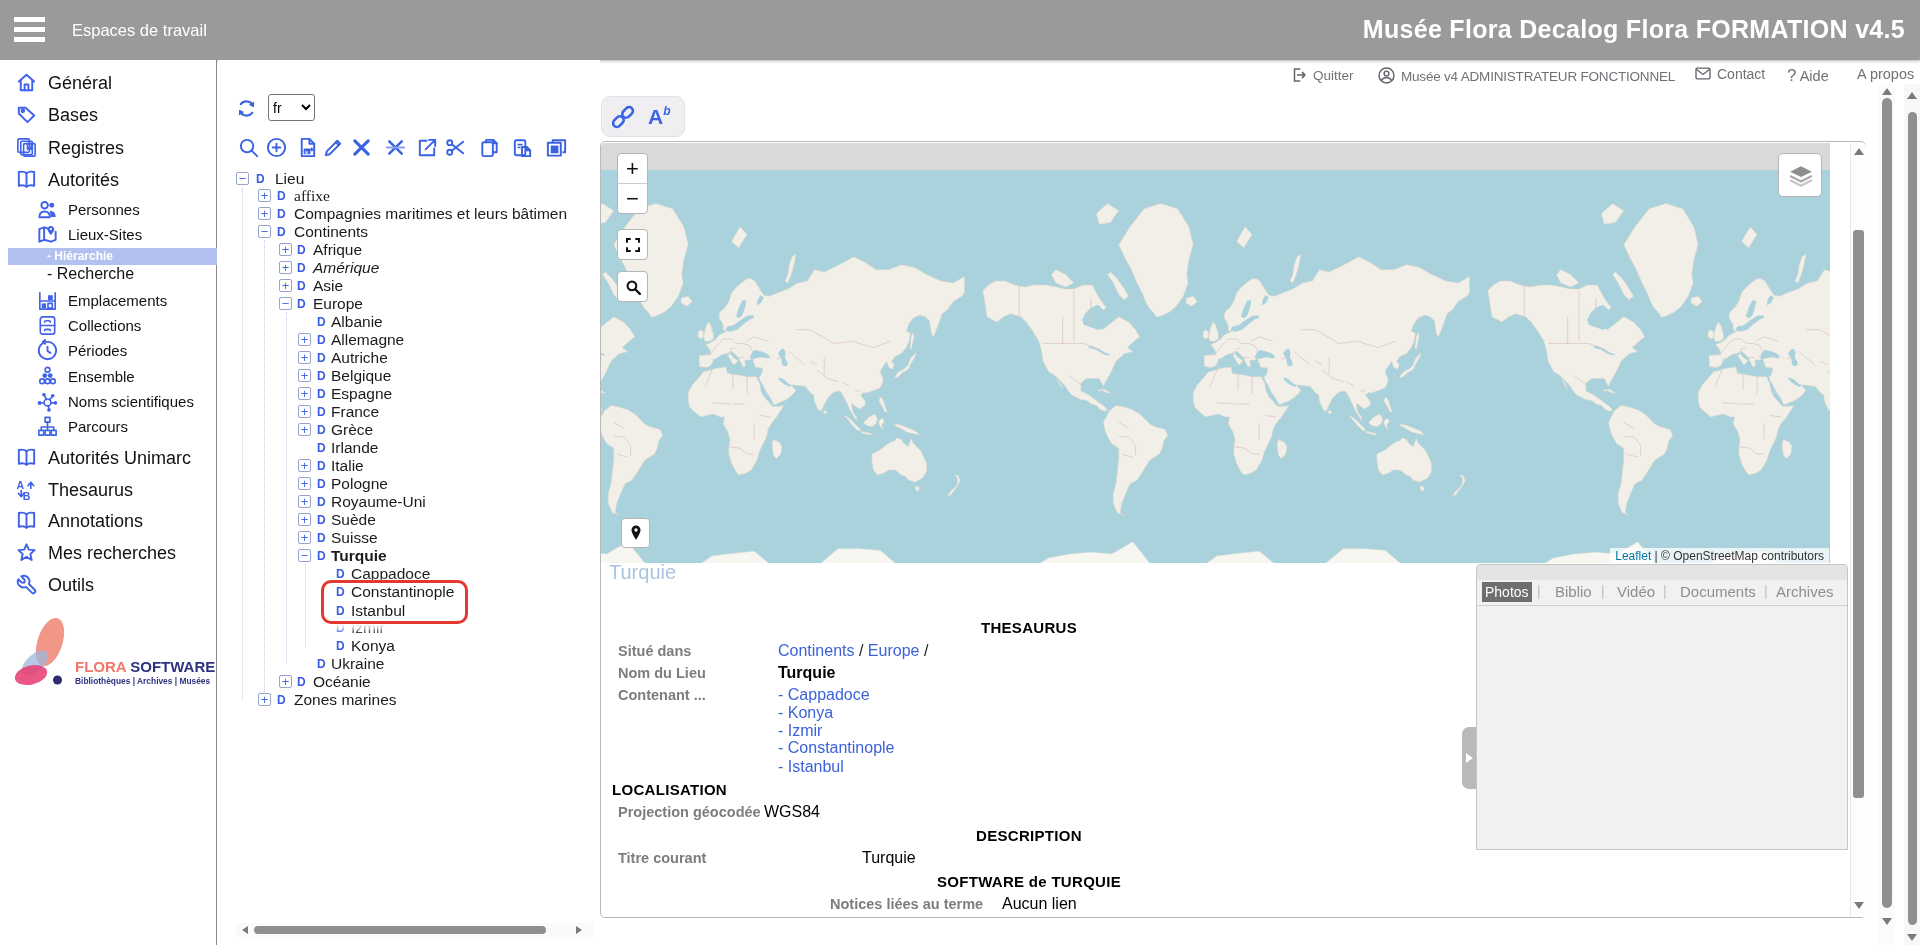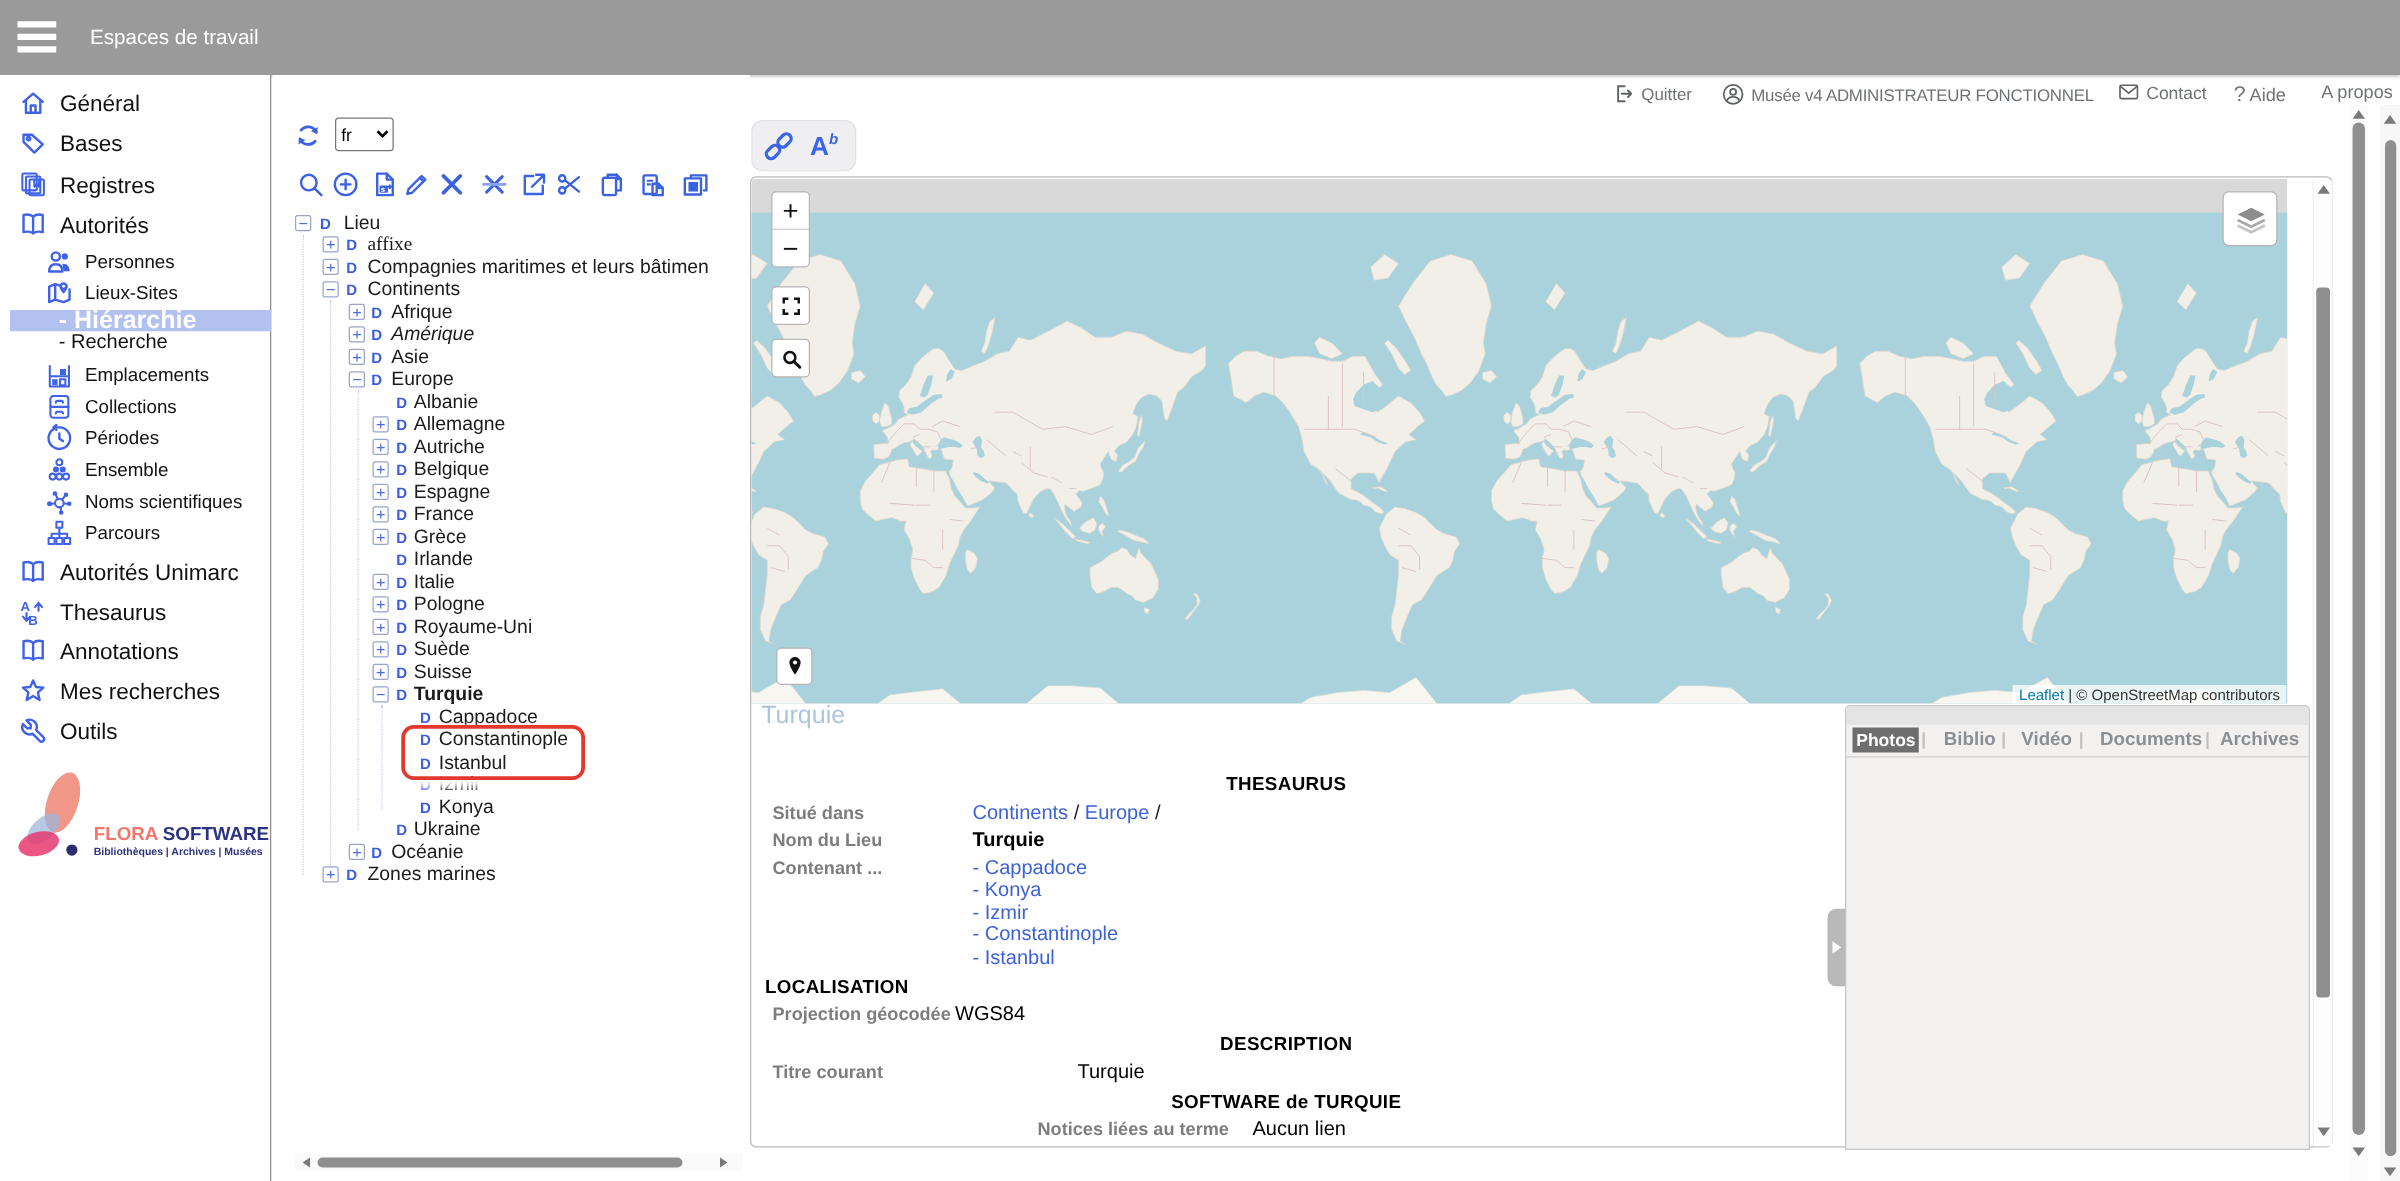--- a/index.html
+++ b/index.html
@@ -8,21 +8,21 @@
 #header { position:absolute; left:0; top:0; width:1920px; height:60px; background:#9a9a9a; box-shadow:0 1px 3px rgba(0,0,0,0.3); }
 #header .bar { position:absolute; left:14px; width:31px; height:5px; background:#fff; }
 #htitle { position:absolute; left:72px; top:21px; color:#fff; font-size:16.5px; }
 #apptitle { position:absolute; right:15px; top:15px; color:#fff; font-size:25px; font-weight:bold; letter-spacing:0.3px; }
 #sidebar { position:absolute; left:0; top:60px; width:217px; height:885px; background:#fff; border-right:1px solid #8a8a8a; }
 .navmain { position:absolute; left:48px; font-size:18px; color:#111; white-space:nowrap; }
 .navsub { position:absolute; left:68px; font-size:15px; color:#111; white-space:nowrap; }
 .navicon { position:absolute; left:15px; width:23px; height:23px; }
 .navicon2 { position:absolute; left:36px; width:23px; height:23px; }
 #hier { position:absolute; left:8px; top:248px; width:209px; height:17px; background:#b3c1f0;
-  color:#fff; font-weight:bold; font-size:20px; line-height:17px; padding-left:39px; }
+  color:#fff; font-weight:bold; font-size:12px; line-height:17px; padding-left:39px; }
 #rech { position:absolute; left:47px; top:265px; height:18px; color:#111; font-size:16px; line-height:18px; }
 #treepanel { position:absolute; left:218px; top:60px; width:382px; height:885px; background:#fff; }
 .titem { position:absolute; white-space:nowrap; font-size:15.5px; color:#1b1b1b; line-height:18px; height:18px; }
 .dico { position:absolute; color:#3a5ce0; font-weight:bold; font-size:12px; line-height:18px; height:18px; }
 .expbox { position:absolute; width:13px; height:13px; border:1px solid #98a4cc; background:#fff; border-radius:2px;
   color:#4a6ae0; font-size:13px; line-height:11px; text-align:center; }
 .dotline { position:absolute; width:1px; border-left:1px dotted #c4cce8; }
 #redbox { position:absolute; left:103px; top:520px; width:147px; height:44px; border:3px solid #e2382e;
   border-radius:10px; box-shadow:0 6px 7px 0 rgba(255,255,255,0.8), 6px 2px 6px -1px rgba(255,255,255,0.8), -6px 2px 6px -1px rgba(255,255,255,0.8); }
 #hscroll { position:absolute; left:18px; top:863px; width:358px; height:14px; background:#fafafa; }
@@ -31,22 +31,22 @@
   border:1px solid #b9b9b9; border-radius:5px; }
 #map { position:absolute; left:0px; top:1px; width:1229px; height:420px; overflow:hidden; border-radius:4px 0 0 0; }
 .lfbtn { position:absolute; background:#fff; border:1px solid #b5b5b5; border-radius:4px; }
 #attrib { position:absolute; right:1px; bottom:0px; background:rgba(255,255,255,0.75); font-size:12px;
   color:#333; padding:1px 5px; height:15px; line-height:14px; }
 #attrib a { color:#0078A8; text-decoration:none; }
 .glabel { position:absolute; color:#7d7d7d; font-weight:bold; font-size:14.5px; white-space:nowrap; }
 .gval { position:absolute; color:#000; font-size:16px; white-space:nowrap; }
 .glink { color:#3b62d9; }
 .heading { position:absolute; color:#000; font-weight:bold; font-size:15px; white-space:nowrap; letter-spacing:0.3px; }
-#tabs { position:absolute; left:875px; top:422px; width:372px; height:356px; background:#f2f1f0;
-  border:1px solid #c6c6c6; border-radius:4px 4px 0 0;font-weight:bold; }
+#tabs { position:absolute; left:875px; top:422px; width:372px; height:286px; background:#f2f1f0;
+  border:1px solid #c6c6c6; border-radius:4px 4px 0 0; }
 #tabstrip { position:absolute; left:0; top:0; width:100%; height:15px; background:#e4e4e4; border-radius:4px 4px 0 0; }
 #tabrow { position:absolute; left:0; top:15px; width:100%; height:26px; border-bottom:1px solid #cfcfcf; }
 .tab { position:absolute; top:3px; font-size:15px; color:#8b8f94; }
 .tabsep { position:absolute; top:3px; font-size:14px; color:#c2c2c2; }
 #phototab { background:#6e6e6e; color:#fff; padding:2px 3px; top:2px; }
 #handle { position:absolute; left:861px; top:585px; width:14px; height:62px; background:#b9b9b9; border-radius:7px 0 0 7px; }
 #handle:after { content:""; position:absolute; left:4px; top:26px; border-left:7px solid #fff; border-top:5px solid transparent; border-bottom:5px solid transparent; }
 .vscroll { position:absolute; top:0; width:16px; height:100%; }
 .sthumb { position:absolute; border-radius:7px; background:#8f8f8f; }
 .arrow-up { width:0; height:0; border-left:5px solid transparent; border-right:5px solid transparent; border-bottom:7px solid #7a7a7a; position:absolute; }
@@ -58,20 +58,21 @@
 select#lang { position:absolute; left:50px; top:34px; width:47px; height:27px; font-size:14px;
   font-family:"Liberation Sans",sans-serif; border:1px solid #767676; border-radius:3px; background:#fff; }
 </style>
 </head>
 <body>
 <div id="header">
   <div class="bar" style="top:17px"></div>
   <div class="bar" style="top:27px"></div>
   <div class="bar" style="top:37px"></div>
   <div id="htitle">Espaces de travail</div>
+  <div id="apptitle">Musée Flora Decalog Flora FORMATION v4.5</div>
 </div>
 <div id="topmenu">
 <div class="tmitem" style="left:1290px;top:66px;font-size:13.5px"><svg width="18" height="18" viewBox="0 0 24 24" style="vertical-align:-4px;margin-right:5px">
         <path d="M13 4 H6 V20 H13" stroke="#5f6368" stroke-width="2" fill="none" stroke-linecap="round"></path>
         <path d="M10 12 H20 M20 12 L16.5 8.5 M20 12 L16.5 15.5" stroke="#5f6368" stroke-width="2" fill="none" stroke-linecap="round" stroke-linejoin="round"></path>
       </svg>Quitter</div>
 <div class="tmitem" style="left:1377px;top:66px;font-size:13.5px;letter-spacing:-0.2px"><svg width="19" height="19" viewBox="0 0 24 24" style="vertical-align:-4px;margin-right:5px">
         <circle cx="12" cy="12" r="9.5" stroke="#5f6368" stroke-width="1.8" fill="none"></circle>
         <circle cx="12" cy="9.5" r="3" stroke="#5f6368" stroke-width="1.8" fill="none"></circle>
         <path d="M5.5 18.5 C7 15.5 9 14.5 12 14.5 C15 14.5 17 15.5 18.5 18.5" stroke="#5f6368" stroke-width="1.8" fill="none"></path>

